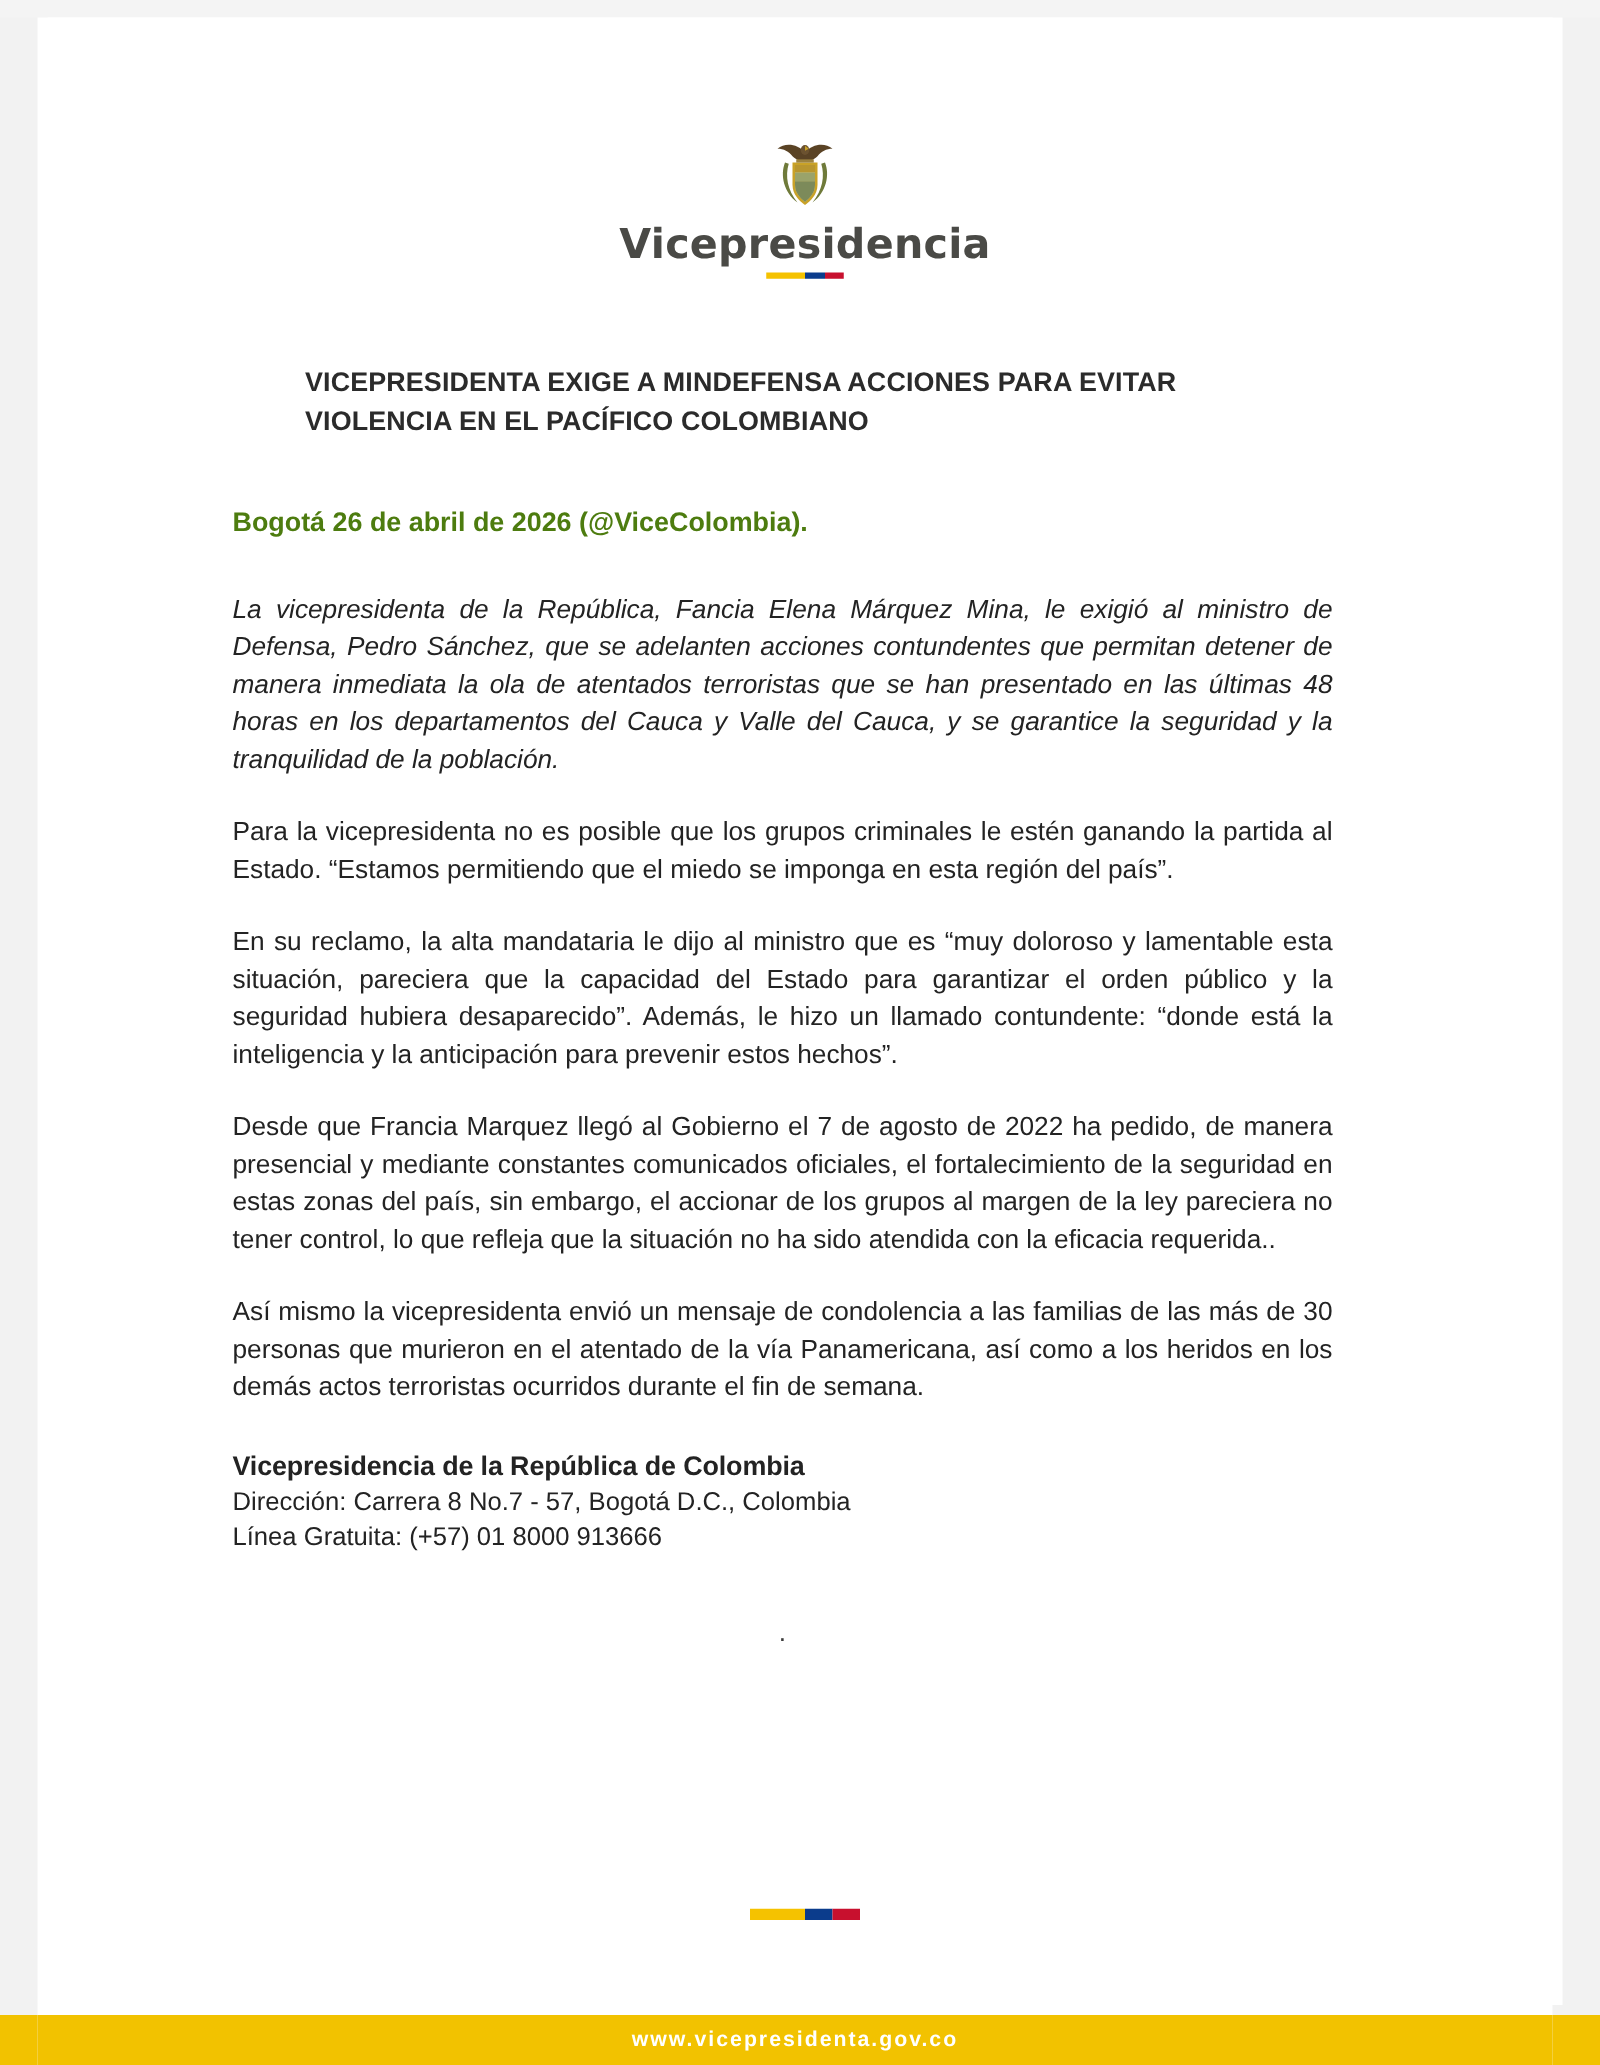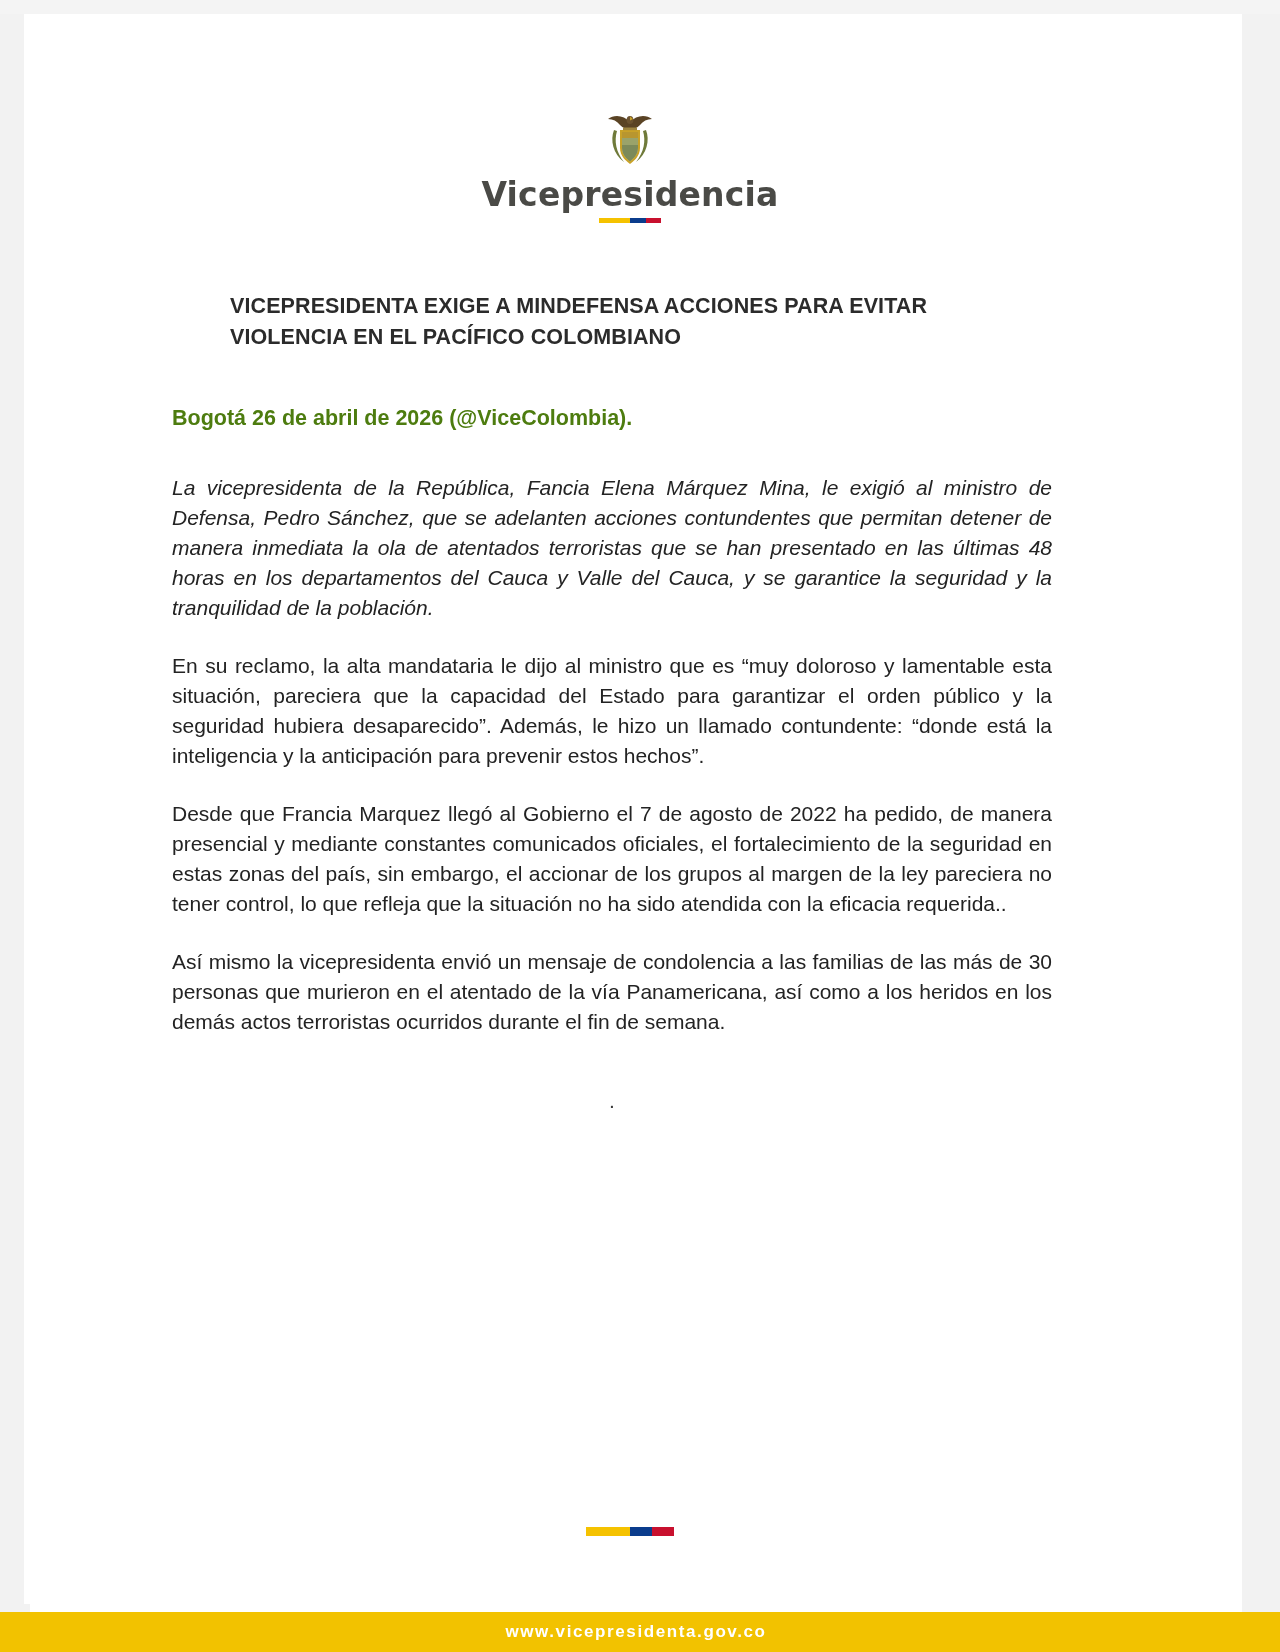--- a/index.html
+++ b/index.html
@@ -41,21 +41,21 @@
   }
   .sheet-edge-top {
     position: absolute;
     left: 0; top: 0;
     width: 1280px; height: 14px;
     background: #f4f4f4;
   }
 
   .content {
     position: absolute;
-    left: 24px;
+    left: 38px;
     top: 14px;
     width: 1212px;
     height: 1590px;
     background: #ffffff;
   }
 
   
   .masthead {
     padding-top: 96px;
     text-align: center;
@@ -233,24 +233,30 @@
       </div>
     </div>
 
     <div class="doc-title">VICEPRESIDENTA EXIGE A MINDEFENSA ACCIONES PARA EVITAR VIOLENCIA EN EL PACÍFICO COLOMBIANO</div>
 
     <div class="body-col">
 
       <div class="dateline">Bogotá 26 de abril de 2026 (@ViceColombia).</div>
 
       <p class="para first">La vicepresidenta de la República, Fancia Elena Márquez Mina, le exigió al ministro de Defensa, Pedro Sánchez, que se adelanten acciones contundentes que permitan detener de manera inmediata la ola de atentados terroristas que se han presentado en las últimas 48 horas en los departamentos del Cauca y Valle del Cauca, y se garantice la seguridad y la tranquilidad de la población.</p>
+      <p class="para">Para la vicepresidenta no es posible que los grupos criminales le estén ganando la partida al Estado. “Estamos permitiendo que el miedo se imponga en esta región del país”.</p>
       <p class="para">En su reclamo, la alta mandataria le dijo al ministro que es “muy doloroso y lamentable esta situación, pareciera que la capacidad del Estado para garantizar el orden público y la seguridad hubiera desaparecido”. Además, le hizo un llamado contundente: “donde está la inteligencia y la anticipación para prevenir estos hechos”.</p>
       <p class="para">Desde que Francia Marquez llegó al Gobierno el 7 de agosto de 2022 ha pedido, de manera presencial y mediante constantes comunicados oficiales, el fortalecimiento de la seguridad en estas zonas del país, sin embargo, el accionar de los grupos al margen de la ley pareciera no tener control, lo que refleja que la situación no ha sido atendida con la eficacia requerida..</p>
       <p class="para">Así mismo la vicepresidenta envió un mensaje de condolencia a las familias de las más de 30 personas que murieron en el atentado de la vía Panamericana, así como a los heridos en los demás actos terroristas ocurridos durante el fin de semana.</p>
 
+      <div class="sig-block">
+        <div class="sig-name">Vicepresidencia de la República de Colombia</div>
+        <div class="sig-line">Dirección: Carrera 8 No.7 - 57, Bogotá D.C., Colombia</div>
+        <div class="sig-line">Línea Gratuita: (+57) 01 8000 913666</div>
+      </div>
 
       <div class="trailing-dot">.</div>
     </div>
 
     <div class="footer-flag">
       <i class="ff-y"></i>
       <i class="ff-b"></i>
       <i class="ff-r"></i>
     </div>
   </div>

